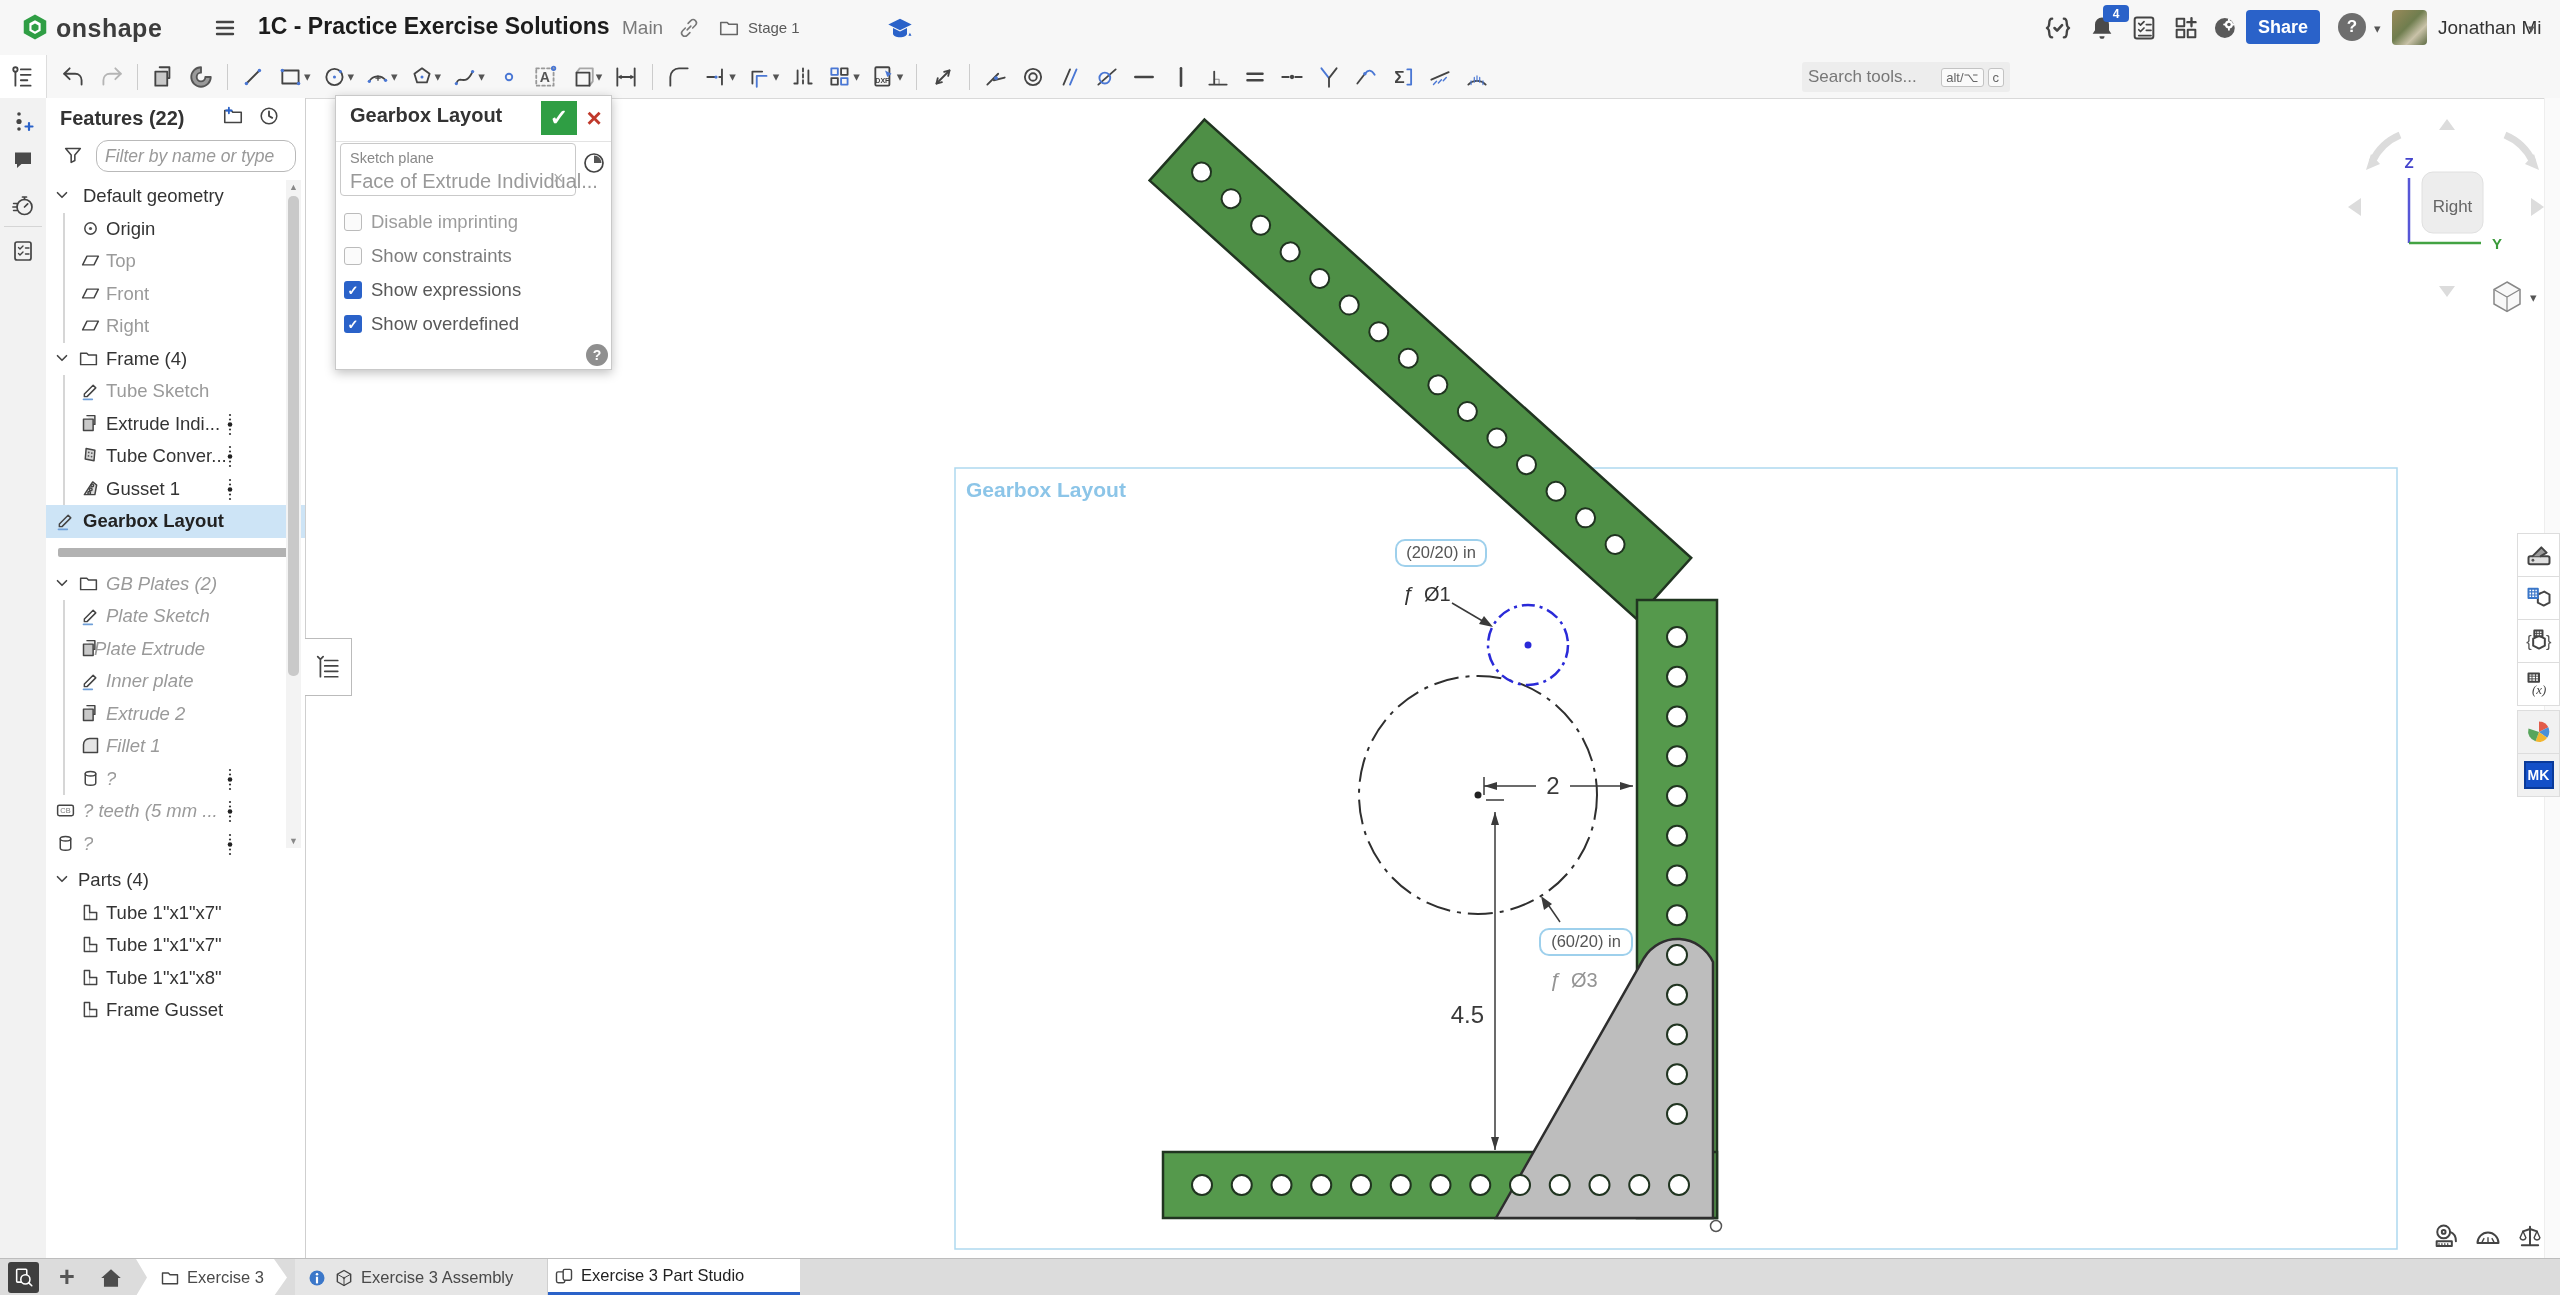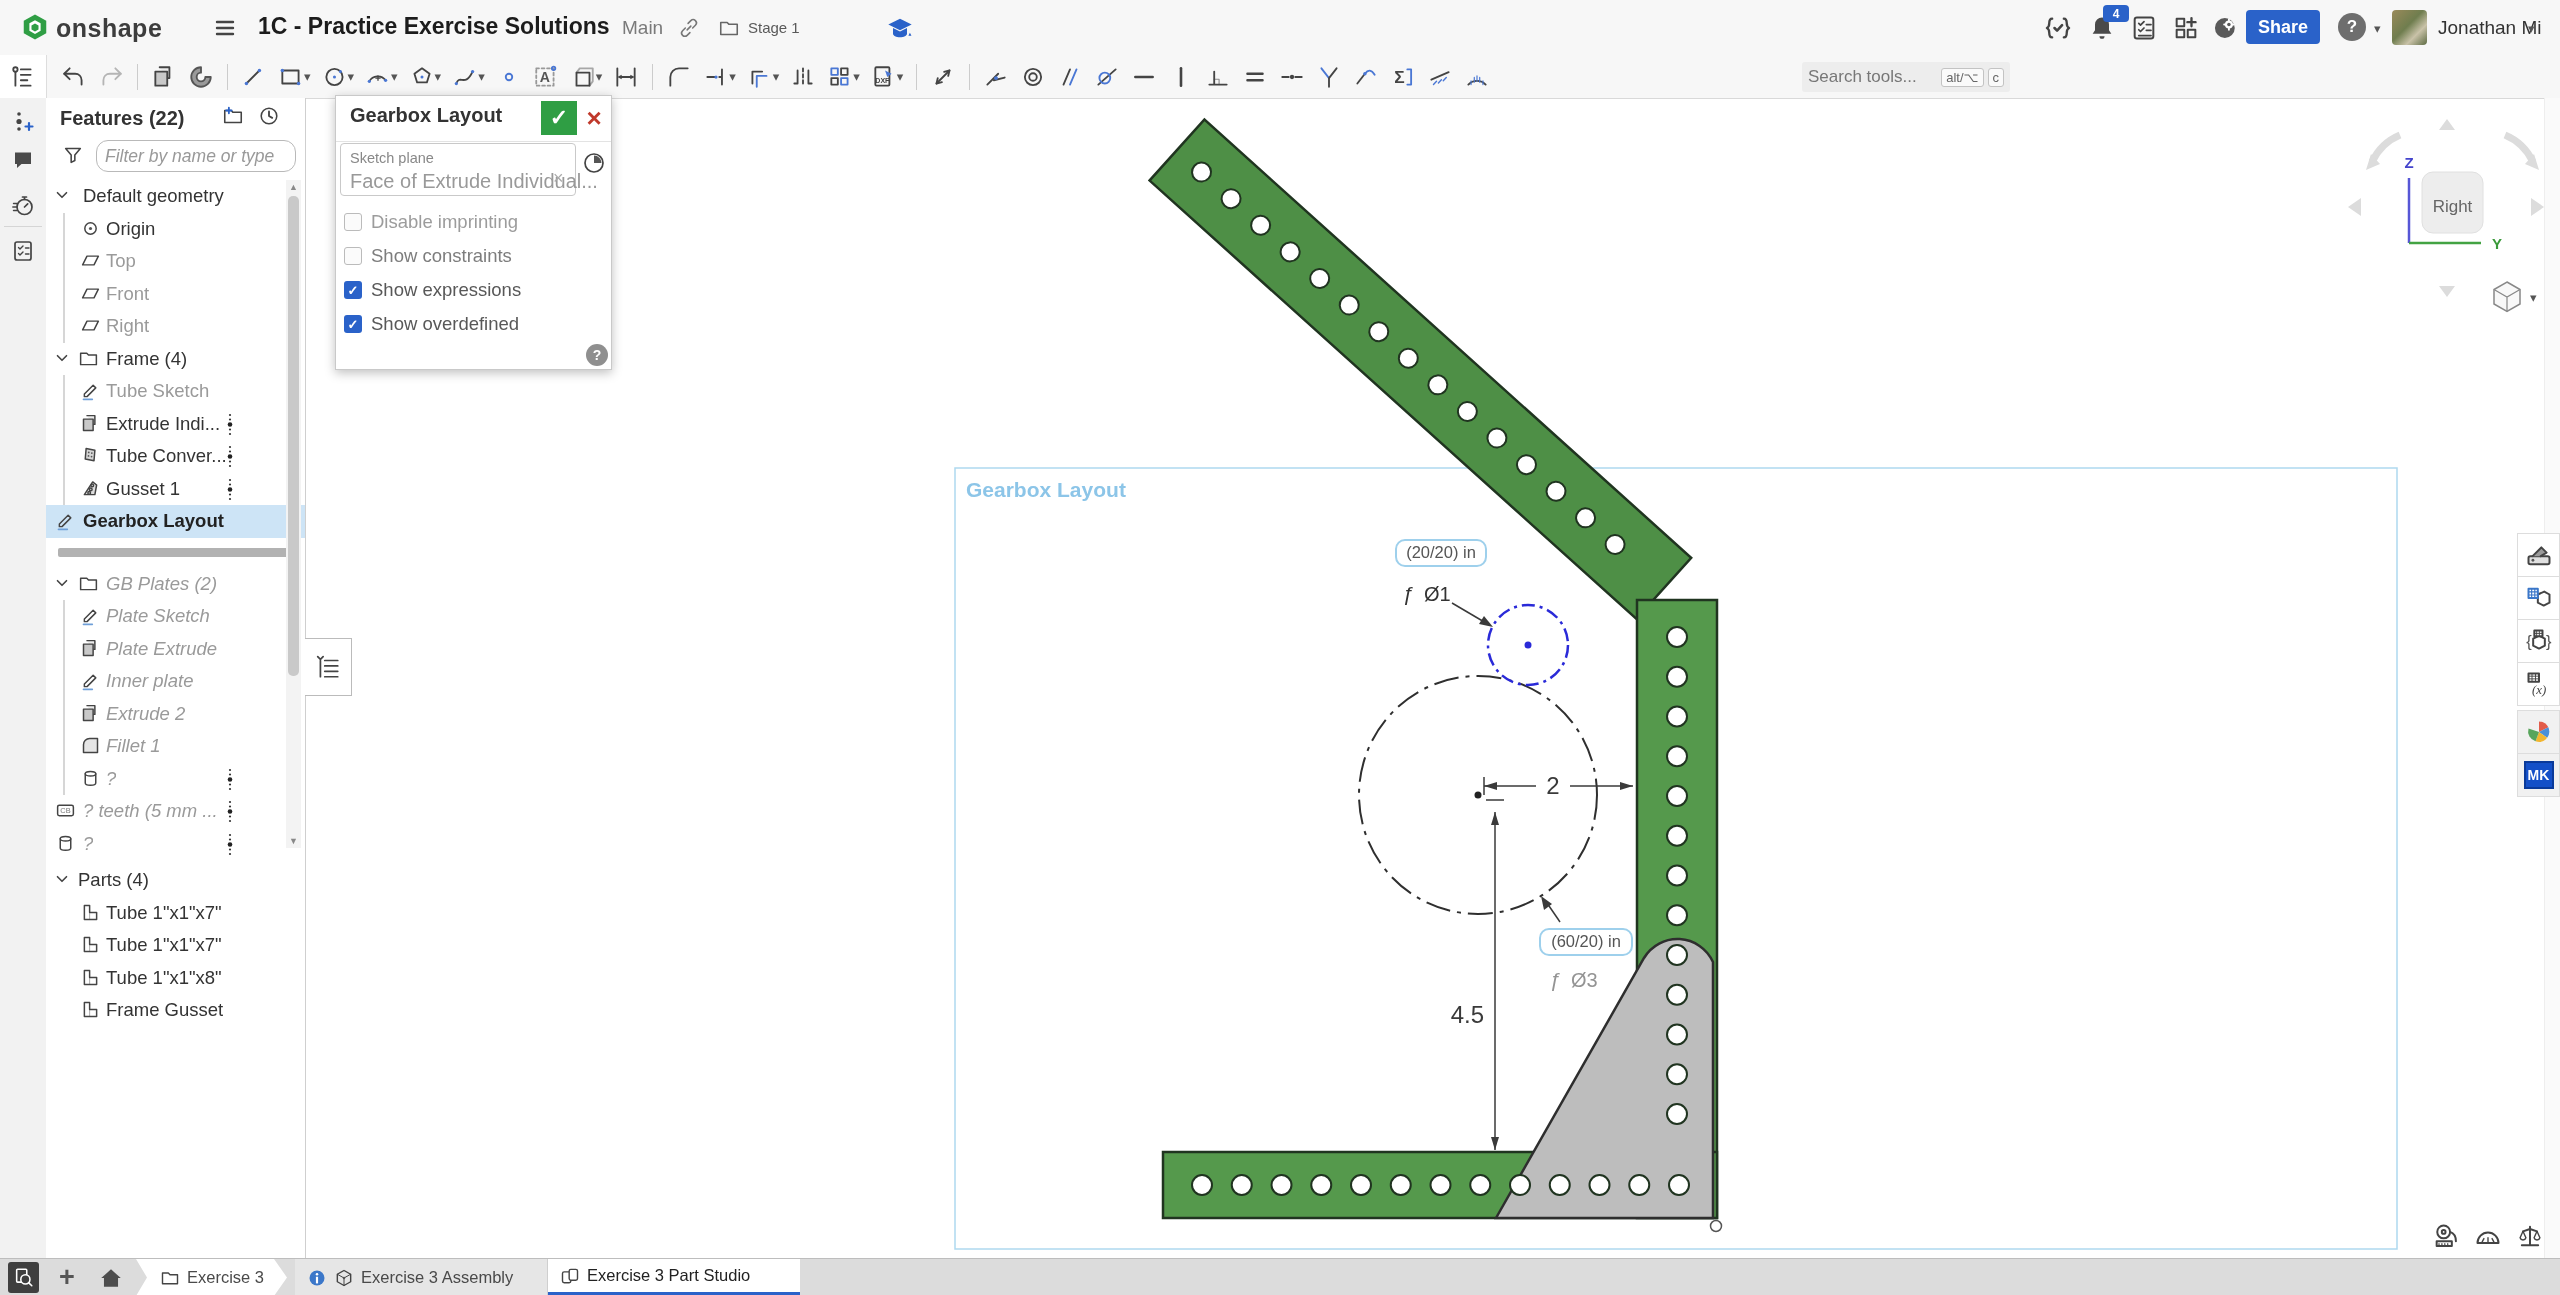--- a/index.html
+++ b/index.html
@@ -106,21 +106,21 @@
   #mtools .icn{width:28px;height:28px;cursor:pointer;}
   
   #bbar{left:0;top:1258px;width:2560px;height:37px;background:#dcdcdc;border-top:1px solid #bdbdbd;}
   #bSearch{left:8px;top:3px;width:31px;height:31px;background:#3f3f3f;border-radius:3px;display:flex;align-items:center;justify-content:center;cursor:pointer;}
   #bSearch .icn{width:22px;height:22px;}
   #bPlus{left:52px;top:0px;width:30px;height:37px;display:flex;align-items:center;justify-content:center;font-size:27px;color:#555;font-weight:bold;cursor:pointer;}
   #bHome{left:98px;top:6px;width:26px;height:26px;cursor:pointer;}
   .btab{position:absolute;top:0;height:37px;display:flex;align-items:center;gap:7px;font-size:16.5px;color:#4a4a4a;cursor:pointer;box-sizing:border-box;}
   #tab0{left:136px;width:151px;background:#fff;clip-path:polygon(0 0,calc(100% - 13px) 0,100% 50%,calc(100% - 13px) 100%,0 100%,11px 50%);padding-left:24px;}
   #tab1{left:295px;width:253px;background:#e6e6e6;border-right:1px solid #cfcfcf;padding-left:12px;}
-  #tab2{left:548px;width:252px;background:#fff;border-bottom:4px solid #2a62c9;padding-left:12px;color:#222;}
+  #tab2{left:548px;width:252px;background:#fff;border-bottom:4px solid #2a62c9;padding-left:6px;color:#222;}
   .btab .icn{width:20px;height:20px;}
 </style>
 </head>
 <body>
 
 <div id="screen">
 
   <svg id="cv" class="abs" viewBox="0 0 2560 1295">
 
     <rect x="955" y="468" width="1442" height="781" fill="none" stroke="#aed9ef" stroke-width="1.5"></rect>
@@ -873,21 +873,21 @@
           <span class="lbl" style="left:60px">Plate Sketch</span>
         </div>
         <div class="frow fut">
           <span class="guide"></span>
           <span class="tic icn" style="left:34px">
             <svg viewBox="0 0 24 24">
               <path d="M8 3h9v10h-2" fill="#ececec"></path>
               <rect x="4" y="7" width="11" height="13" fill="#c9c9c9"></rect>
             </svg>
           </span>
-          <span class="lbl" style="left:60px">Plate Extrude</span>
+          <span class="lbl" style="left:48px">Plate Extrude</span>
         </div>
         <div class="frow fut">
           <span class="guide"></span>
           <span class="tic icn" style="left:34px">
             <svg viewBox="0 0 24 24">
               <path d="M5 16 15 6l3 3L8 19H5z"></path>
               <path d="M4 22h10" stroke="#6f9fd8" stroke-width="2"></path>
             </svg>
           </span>
           <span class="lbl" style="left:60px">Inner plate</span>

